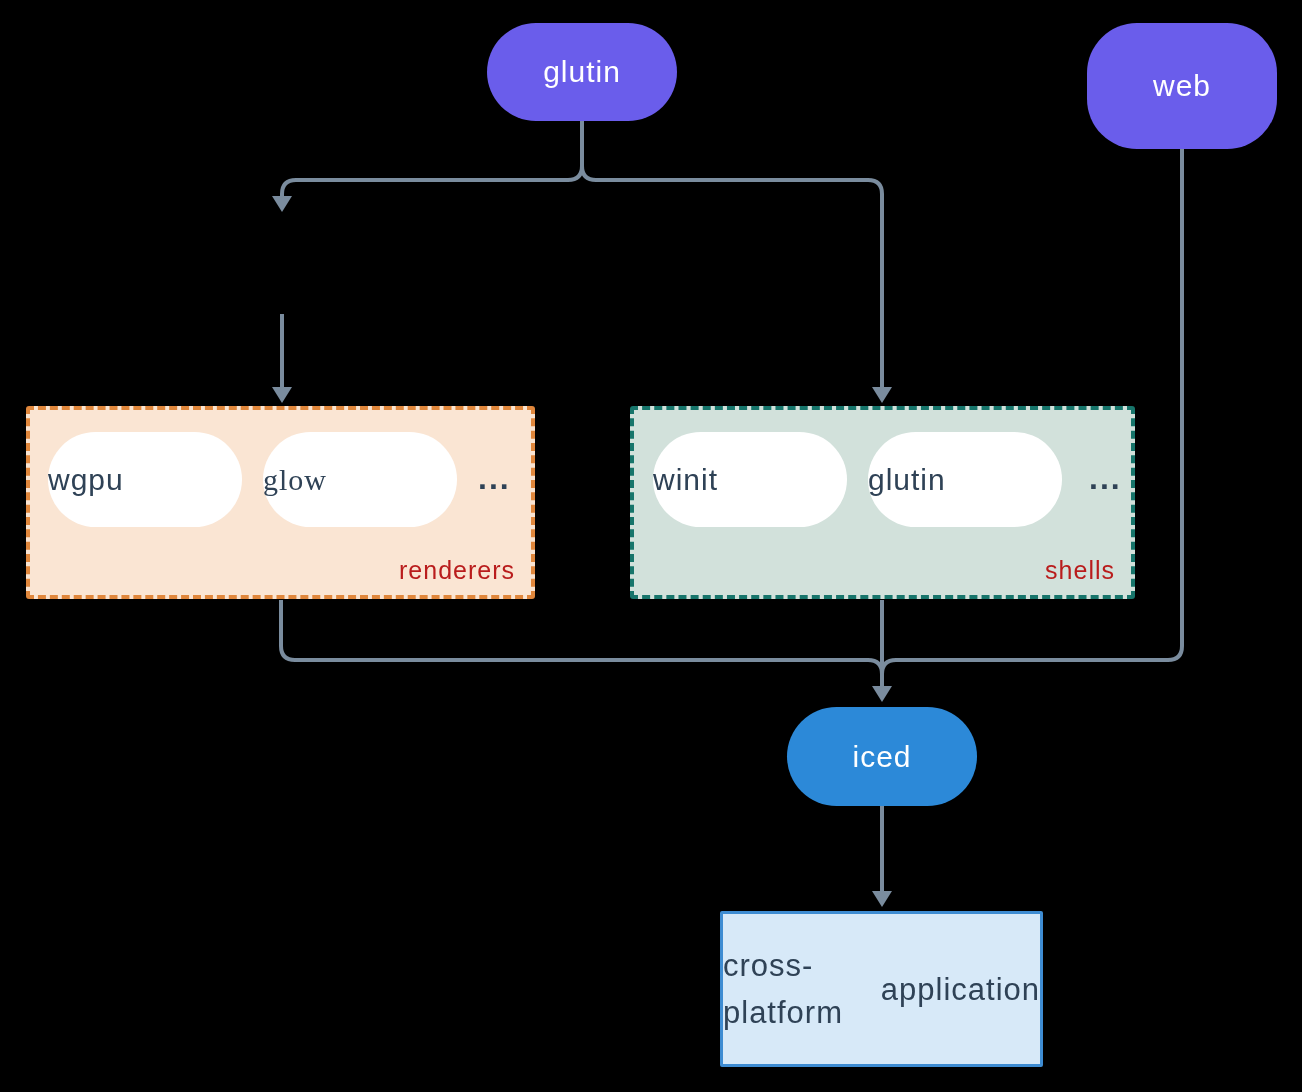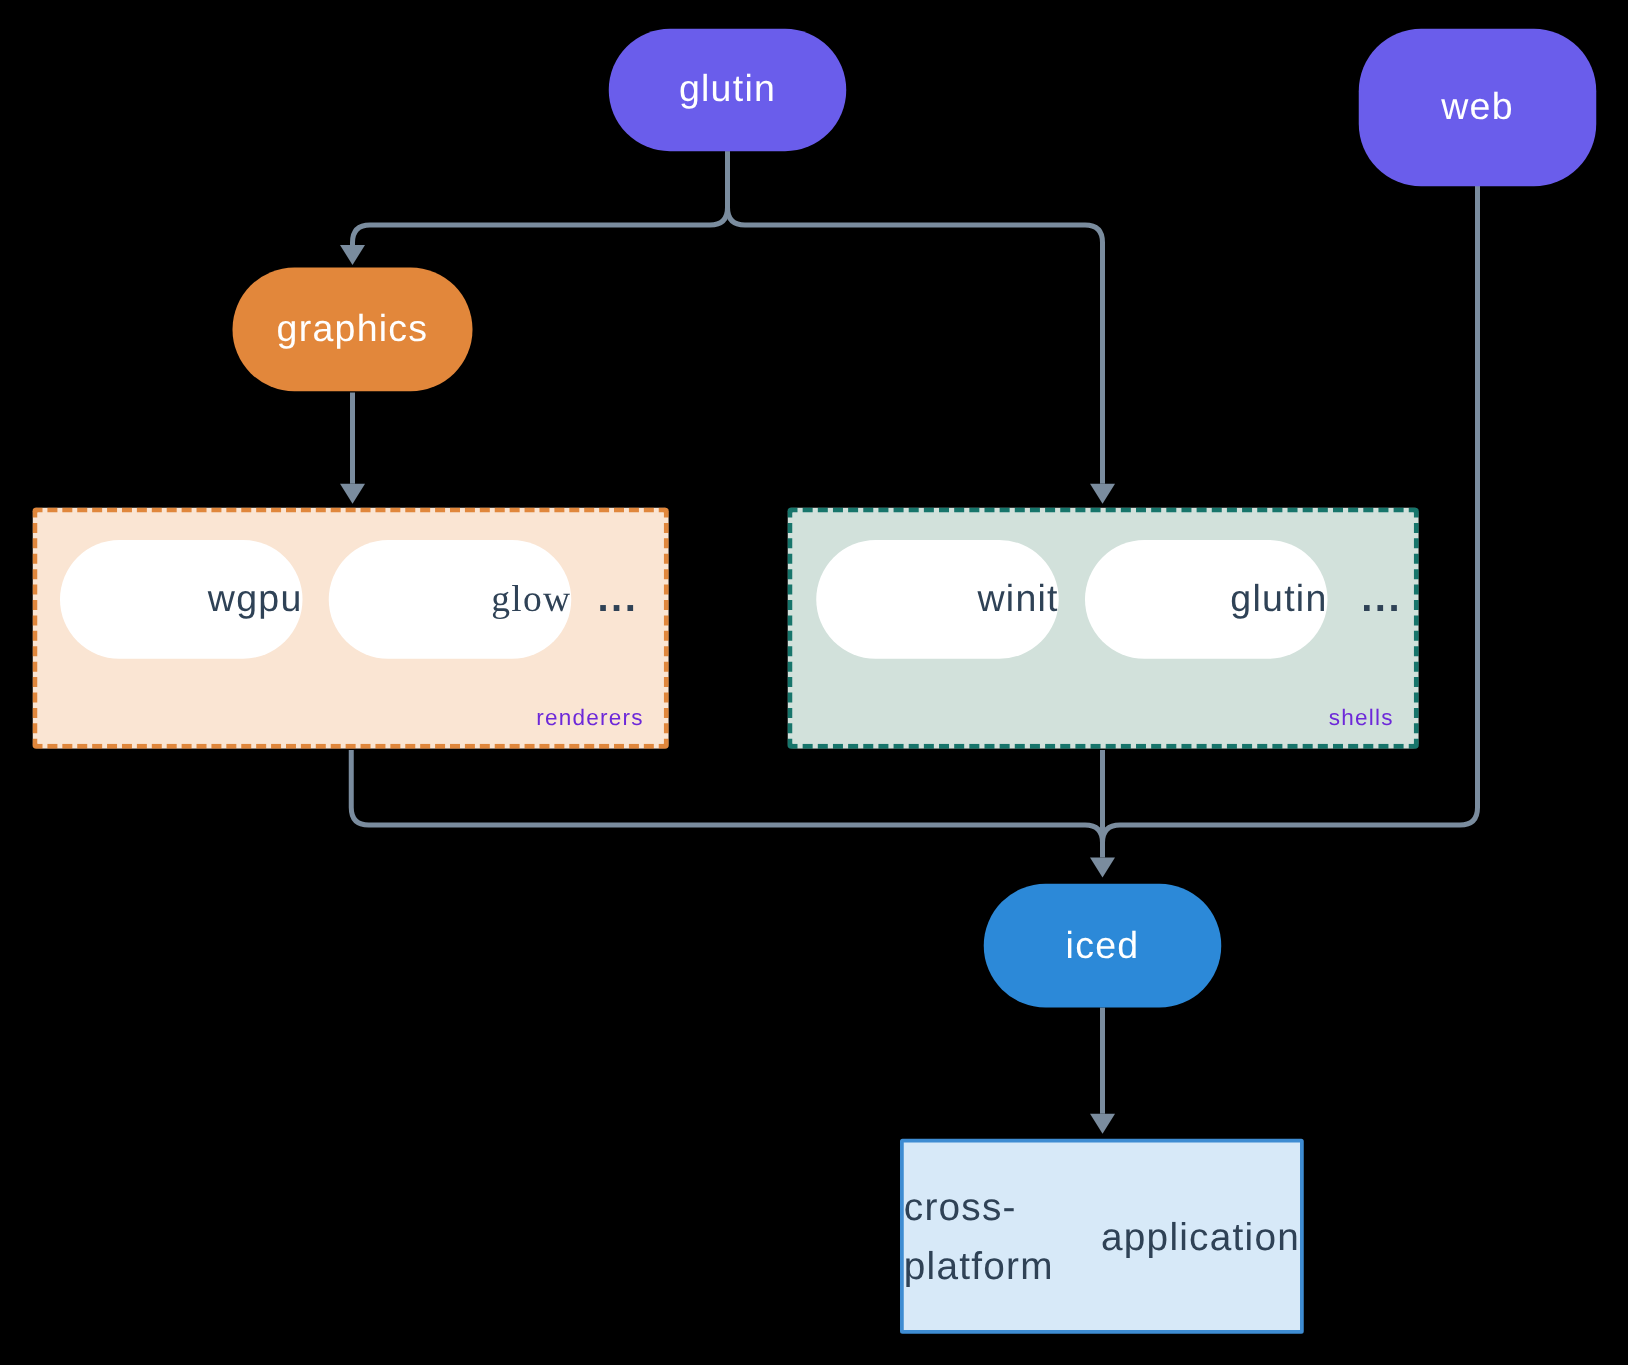--- a/index.html
+++ b/index.html
@@ -31,31 +31,31 @@
     border-radius:3px;
     box-sizing:border-box;
   }
   .group.renderers{left:26px;top:406px;background:#FAE5D3;border:4px dashed #E0873C;}
   .group.shells{left:630px;top:406px;width:505px;background:#D2E1DB;border:4px dashed #17756B;}
 
   .white-pill{
     position:absolute;
     top:22px;width:194px;height:95px;
     background:#fff;border-radius:48px;
-    display:flex;align-items:center;justify-content:flex-end;
+    display:flex;align-items:center;justify-content:flex-start;
     font-size:30px;letter-spacing:1px;color:#2F4256;
   }
   .ellipsis{
     position:absolute;top:50px;
     font-size:32px;font-weight:700;color:#2F4256;
     letter-spacing:2px;
   }
   .group-label{
     position:absolute;right:16px;bottom:10px;
-    font-size:18px;color:#6d28d9;letter-spacing:1px;
+    font-size:25px;color:#b91c1c;letter-spacing:1px;
   }
 
   .app-box{
     position:absolute;left:720px;top:911px;
     width:323px;height:156px;
     background:#D7E9F8;border:3px solid #3E8CD2;border-radius:2px;
     box-sizing:border-box;
     display:flex;flex-direction:row;align-items:center;justify-content:center;
     font-size:31px;color:#2F4256;line-height:47px;letter-spacing:1px;
   }
@@ -88,23 +88,20 @@
   </svg>
 
   <div class="pill purple" style="left:487px;top:23px;width:190px;height:98px;">
     <span>glutin</span>
   </div>
 
   <div class="pill purple" style="left:1087px;top:23px;width:190px;height:126px;">
     <span>web</span>
   </div>
 
-  <div class="pill orange" style="left:186px;top:214px;width:192px;height:99px;">
-    <span>graphics</span>
-  </div>
 
   <div class="group renderers">
     <div class="white-pill" style="left:18px;">
       <span>wgpu</span>
     </div>
     <div class="white-pill" style="left:233px;font-family:Liberation Serif, serif;">
       <span>glow</span>
     </div>
     <span class="ellipsis" style="left:448px;">...</span>
     <span class="group-label">renderers</span>

